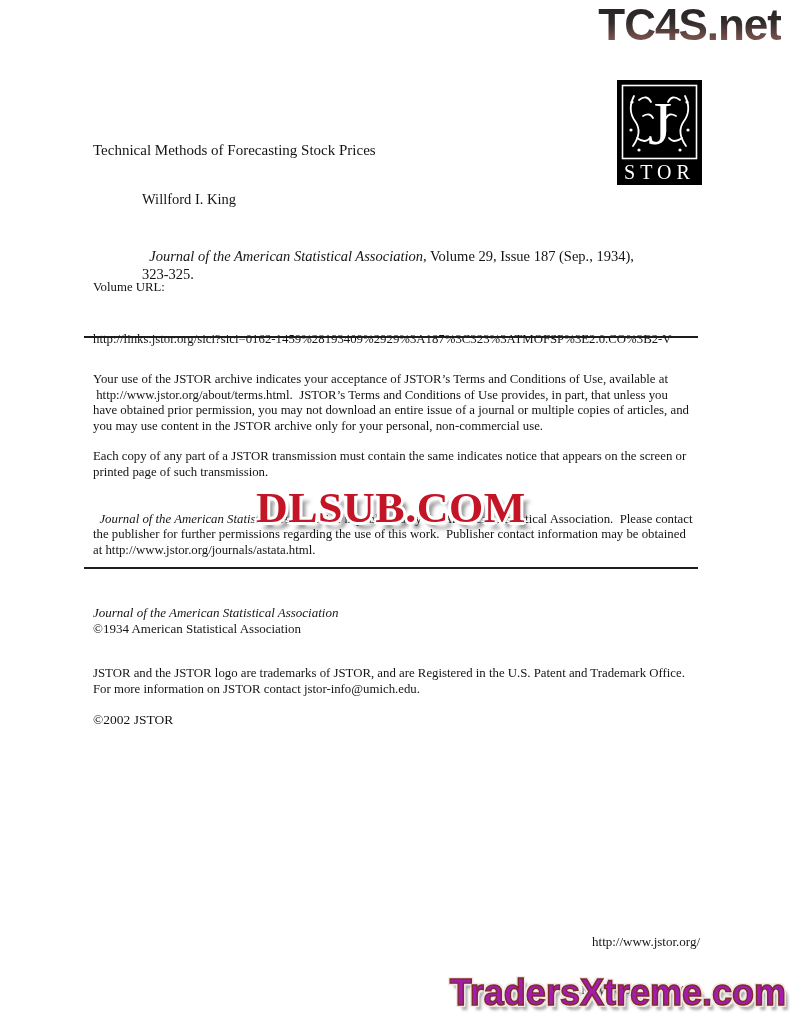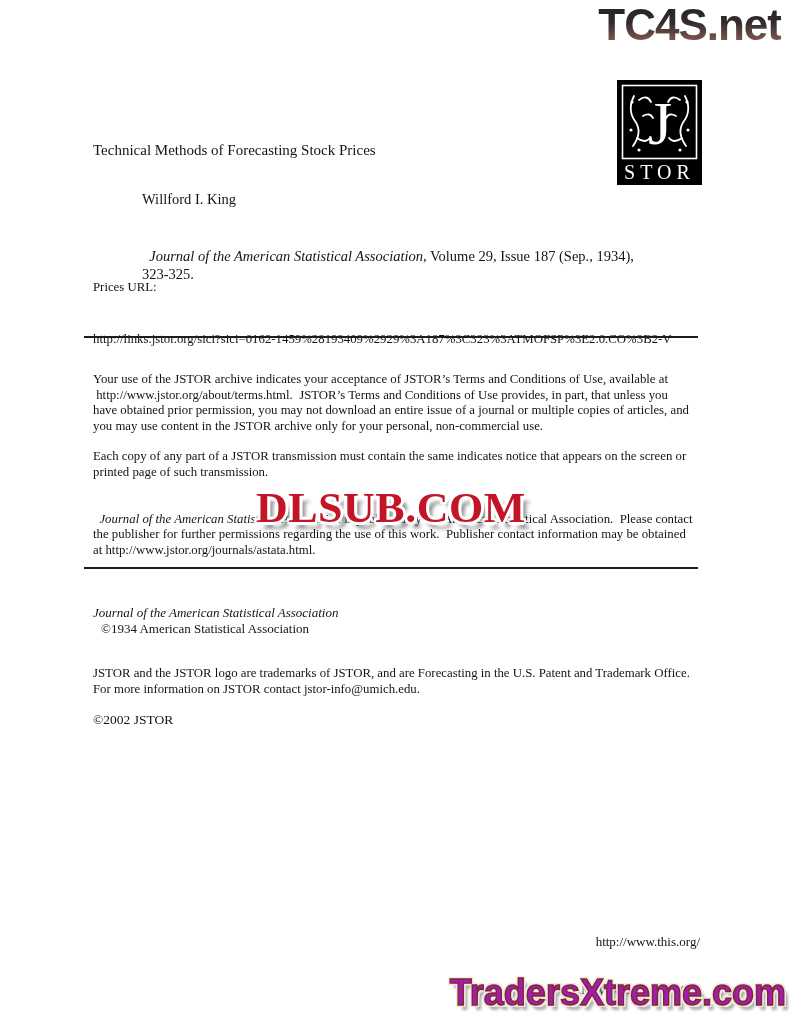--- a/index.html
+++ b/index.html
@@ -55,21 +55,21 @@
   }
   .doc-title { left:93px; top:142px; font-weight:normal; font-size:15px; }
   .author    { left:142px; top:191px; font-size:14.5px; }
   .citation  { left:142px; top:228px; font-size:14.5px; line-height:18.5px; white-space:pre-wrap; width:580px; }
   .stable-label { left:93px; top:280px; }
   .stable-url   { left:93px; top:296px;margin-top:36px; }
   .para1 { left:93px; top:372px; }
   .para2 { left:93px; top:449px; }
   .para3 { left:93px; top:496px; }
   .journal-line { left:93px; top:605px; font-style:italic; font-size:13px; }
-  .c1934        { left:93px; top:621px; font-size:13px;margin-left:8px; }
+  .c1934        { left:93px; top:621px; font-size:13px; }
   .trademark    { left:93px; top:666px; }
   .c2002        { left:93px; top:712px; font-size:13.5px; }
   .footer {
     right:91px; top:902px; text-align:right;
     font-size:13px; line-height:16px; white-space:pre-wrap;
   }
   .italic { font-style:italic; }
   .rule { left:84px; width:614px; height:2px; background:#1d1d1d; }
   .rule1 { top:336px; }
   .rule2 { top:567px; }
@@ -111,21 +111,21 @@
 
 <div class="abs doc-title">Technical Methods of Forecasting Stock Prices</div>
 
 <div class="abs author">Willford I. King</div>
 
 <div class="abs citation">
   <span class="italic">Journal of the American Statistical Association</span><span>, Volume 29, Issue 187 (Sep., 1934),
 323-325.</span>
 </div>
 
-<div class="abs body-text stable-label">Prices URL:</div>
+<div class="abs body-text stable-label">Volume URL:</div>
 <div class="abs body-text stable-url">http://links.jstor.org/sici?sici=0162-1459%28193409%2929%3A187%3C323%3ATMOFSP%3E2.0.CO%3B2-V</div>
 
 <div class="abs rule rule1"></div>
 
 <div class="abs body-text para1">Your use of the JSTOR archive indicates your acceptance of JSTOR’s Terms and Conditions of Use, available at
  http://www.jstor.org/about/terms.html.  JSTOR’s Terms and Conditions of Use provides, in part, that unless you
 have obtained prior permission, you may not download an entire issue of a journal or multiple copies of articles, and
 you may use content in the JSTOR archive only for your personal, non-commercial use.</div>
 
 <div class="abs body-text para2">Each copy of any part of a JSTOR transmission must contain the same indicates notice that appears on the screen or
@@ -137,23 +137,23 @@
 at http://www.jstor.org/journals/astata.html.</span>
 </div>
 
 <div class="abs dlsub">DLSUB.COM</div>
 
 <div class="abs rule rule2"></div>
 
 <div class="abs journal-line">Journal of the American Statistical Association</div>
 <div class="abs c1934">©1934 American Statistical Association</div>
 
-<div class="abs body-text trademark">JSTOR and the JSTOR logo are trademarks of JSTOR, and are Forecasting in the U.S. Patent and Trademark Office.
+<div class="abs body-text trademark">JSTOR and the JSTOR logo are trademarks of JSTOR, and are Registered in the U.S. Patent and Trademark Office.
 For more information on JSTOR contact jstor-info@umich.edu.</div>
 
 <div class="abs c2002">©2002 JSTOR</div>
 
 <div class="abs footer">
-  <div>http://www.this.org/</div>
+  <div>http://www.jstor.org/</div>
   <div>Sat May 16 03:44:48 2002</div>
 </div>
 
 <div class="abs traders">TradersXtreme.com</div>
 
 </body></html>

